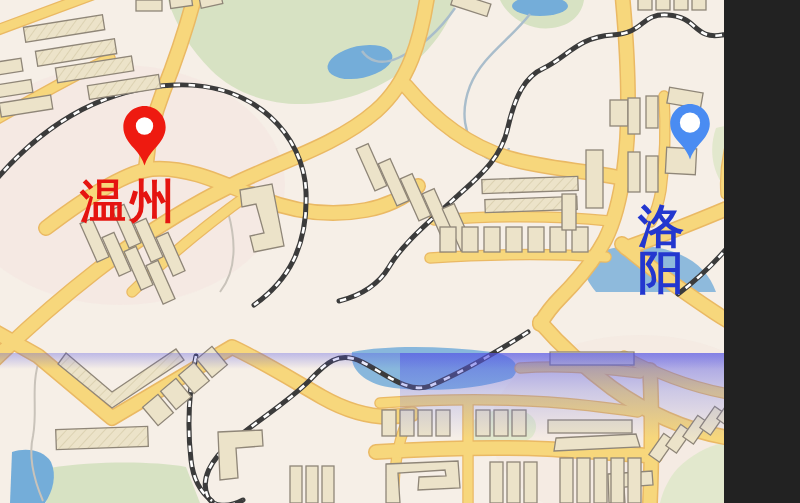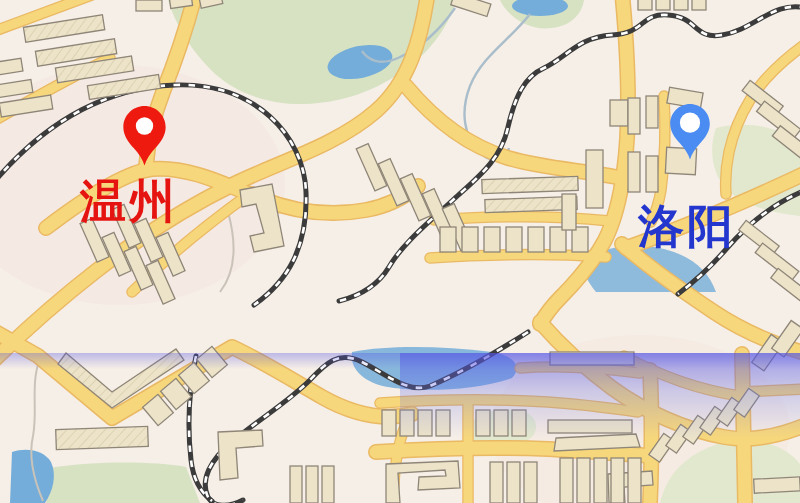--- a/index.html
+++ b/index.html
@@ -1,16 +1,16 @@
 <!DOCTYPE html>
 <html style="--bg: #f6efe7; --road-fill: #f7d77c; --road-edge: #eab964; --rail: #3b3b3b; --building-fill: #ece3c9; --building-edge: #8f8678; --park: #d7e2c3; --park-pale: #e2e8cd; --water: #74add9; --banner-bg: rgba(84,84,229,0.82); --banner-text: #ffffff; --origin-pin: #ee1a10; --origin-label: #e51410; --dest-pin: #4a8cf2; --dest-label: #2337cf;"><head>
 <meta charset="utf-8">
 <style>
   html,body{margin:0;padding:0;background:#222;}
-  .stage{position:relative;width:800px;height:503px;overflow:hidden;background:var(--bg,#f6efe7);
+  .stage{position:relative;width:724px;height:503px;overflow:hidden;background:var(--bg,#f6efe7);
          font-family:"Liberation Sans","DejaVu Sans",sans-serif;}
   .map{position:absolute;left:0;top:0;width:800px;height:503px;display:block;}
 
   
   .park{fill:var(--park);stroke:none;}
   .parkp{fill:var(--park-pale);stroke:none;}
   .wat{fill:var(--water);stroke:none;}
   .gpath{fill:none;stroke:#c9c3ba;stroke-width:2;}
   .bpath{fill:none;stroke:#a9bdcb;stroke-width:2.4;}
   .cg use{stroke:var(--road-edge);fill:none;stroke-linecap:round;stroke-linejoin:round;}

